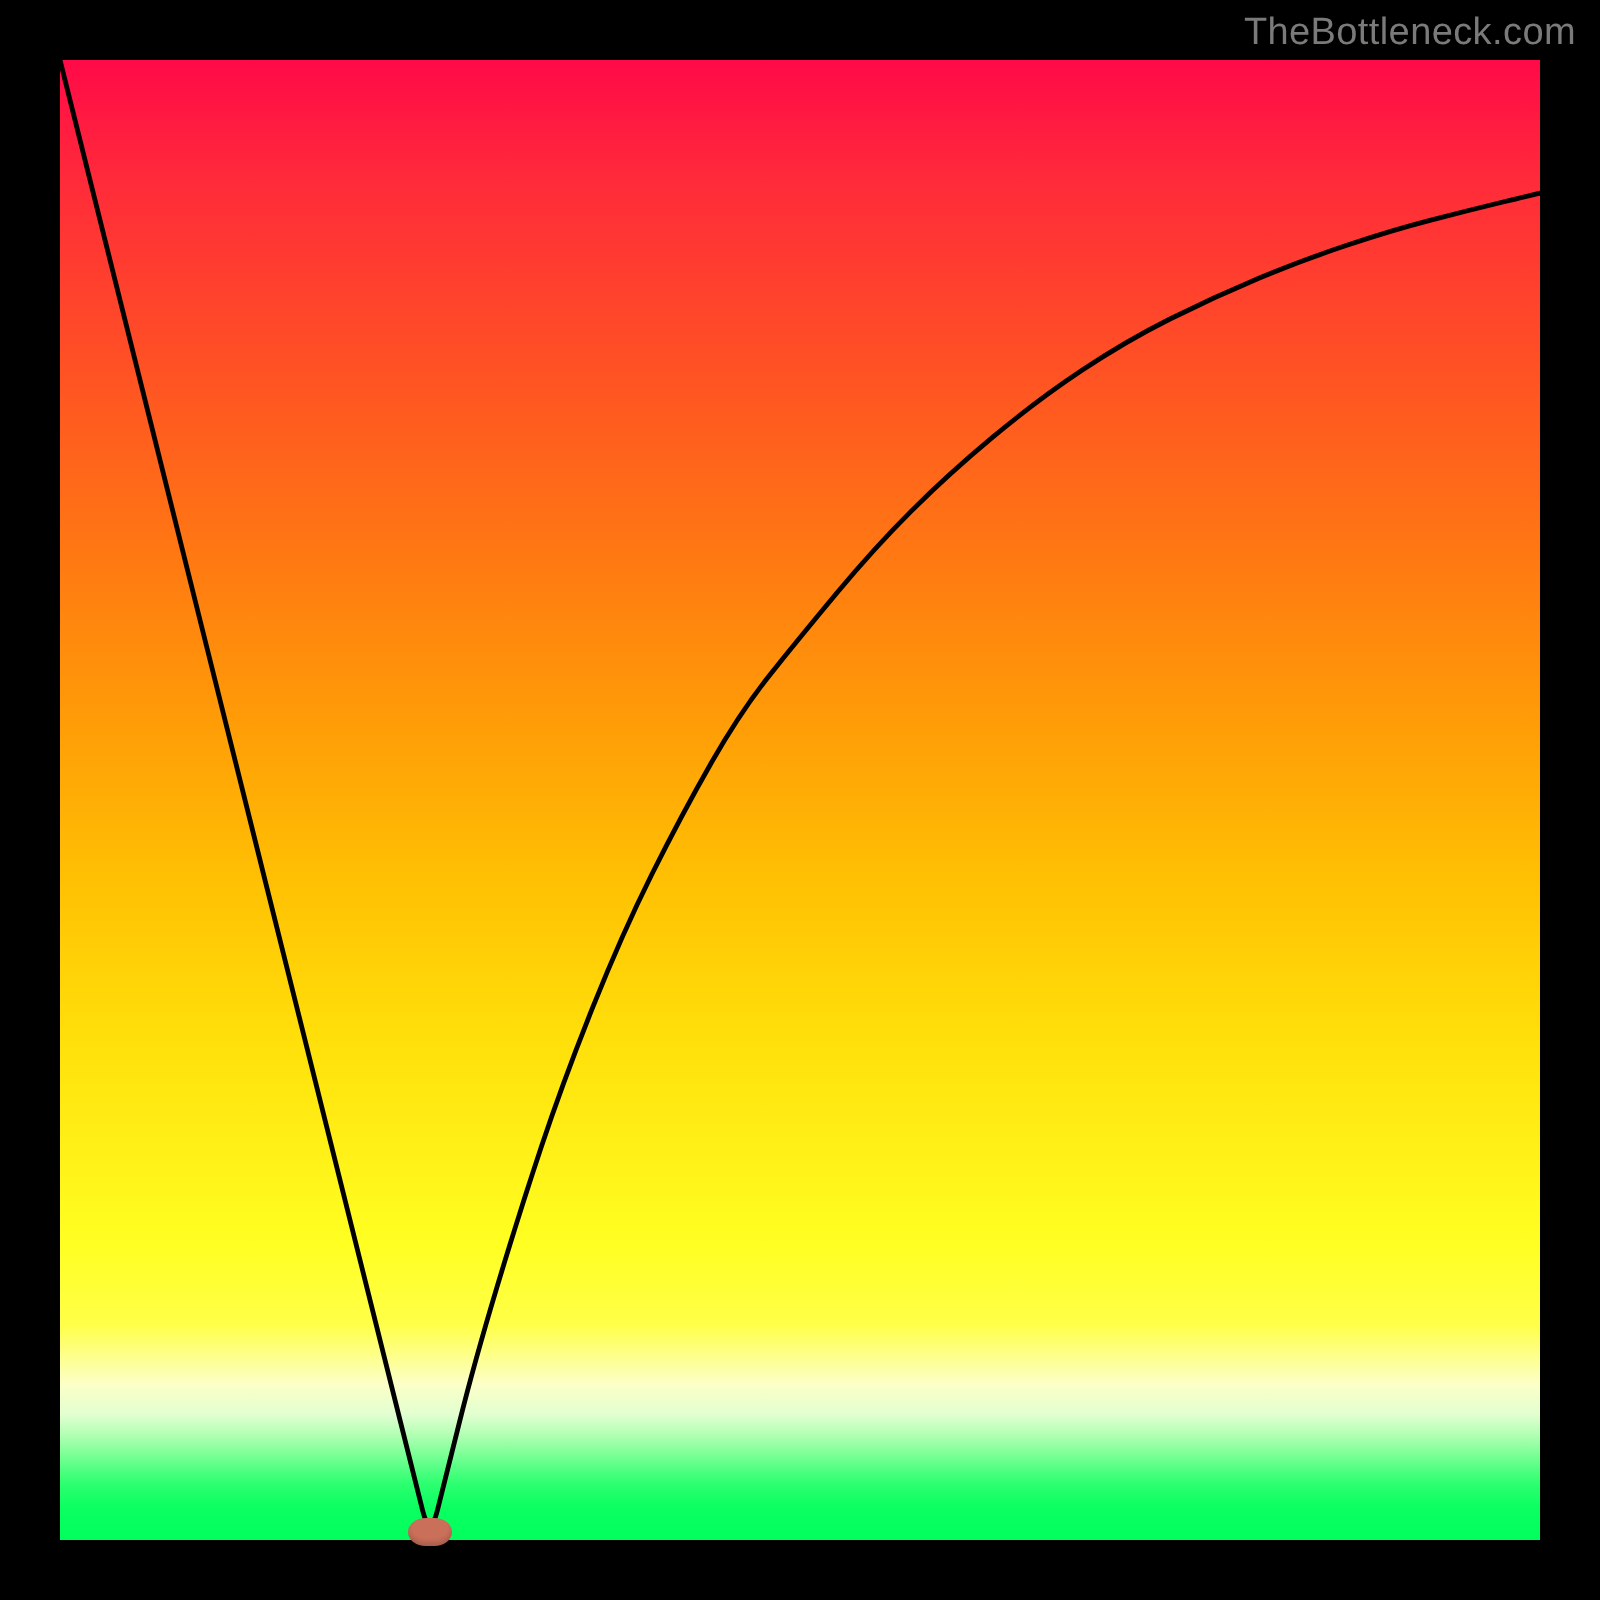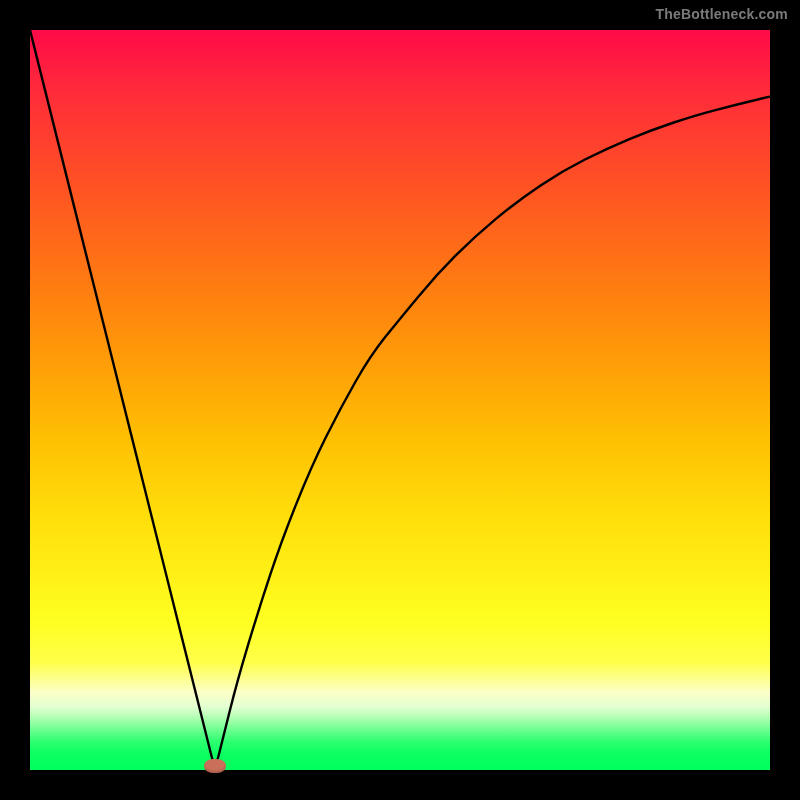--- a/index.html
+++ b/index.html
@@ -50,23 +50,23 @@
     top: 0;
     width: 740px;
     height: 740px;
     pointer-events: none;
   }
   .watermark {
     position: absolute;
     top: 6px;
     right: 12px;
     color: #7a7a7a;
-    font-size: 14px;
+    font-size: 19px;
     letter-spacing: 0.2px;
-    font-weight: 700;
+    font-weight: 400;
   }
   .bump {
     position: absolute;
     width: 22px;
     height: 14px;
     border-radius: 9px / 7px;
     background: #c96f5a;
     transform: translate(-50%, -50%);
     box-shadow: inset 0 -2px 2px rgba(0,0,0,0.15);
   }

